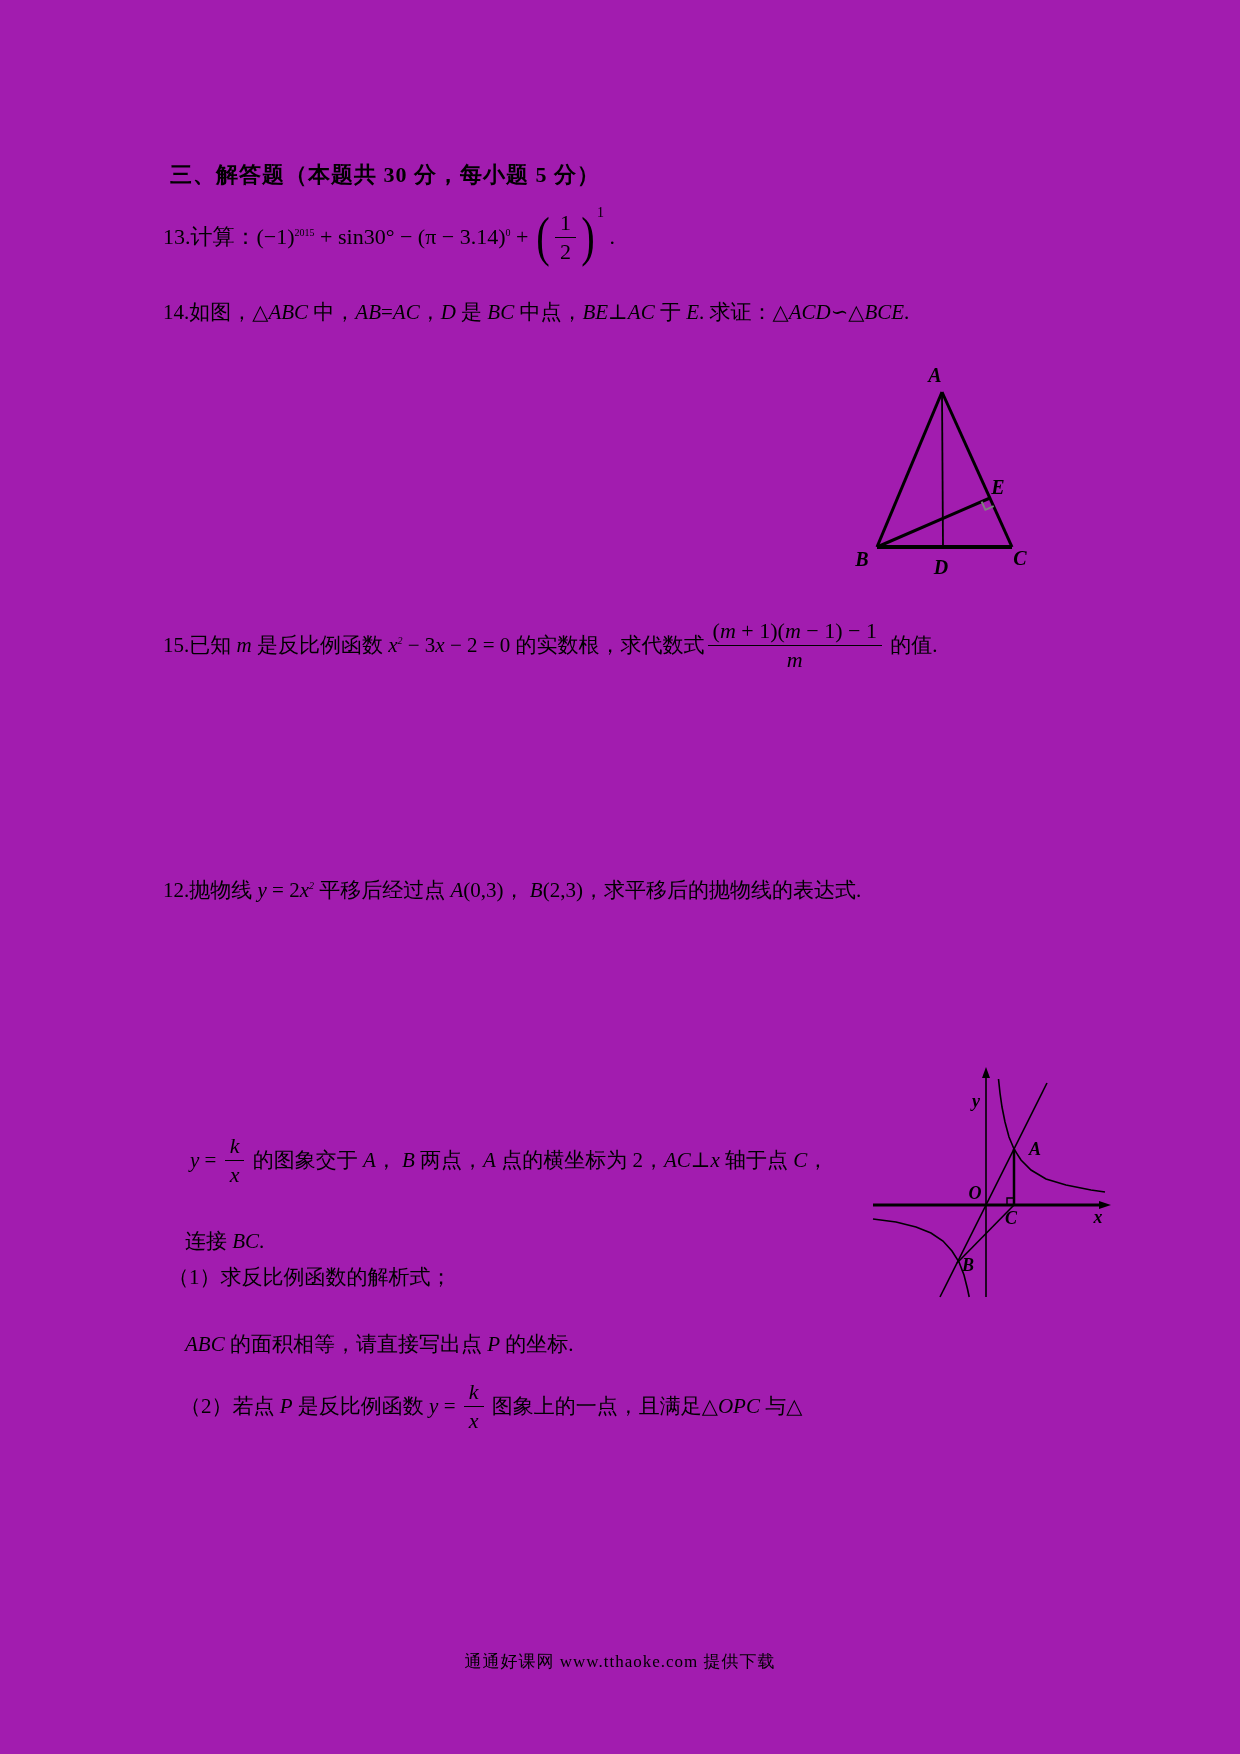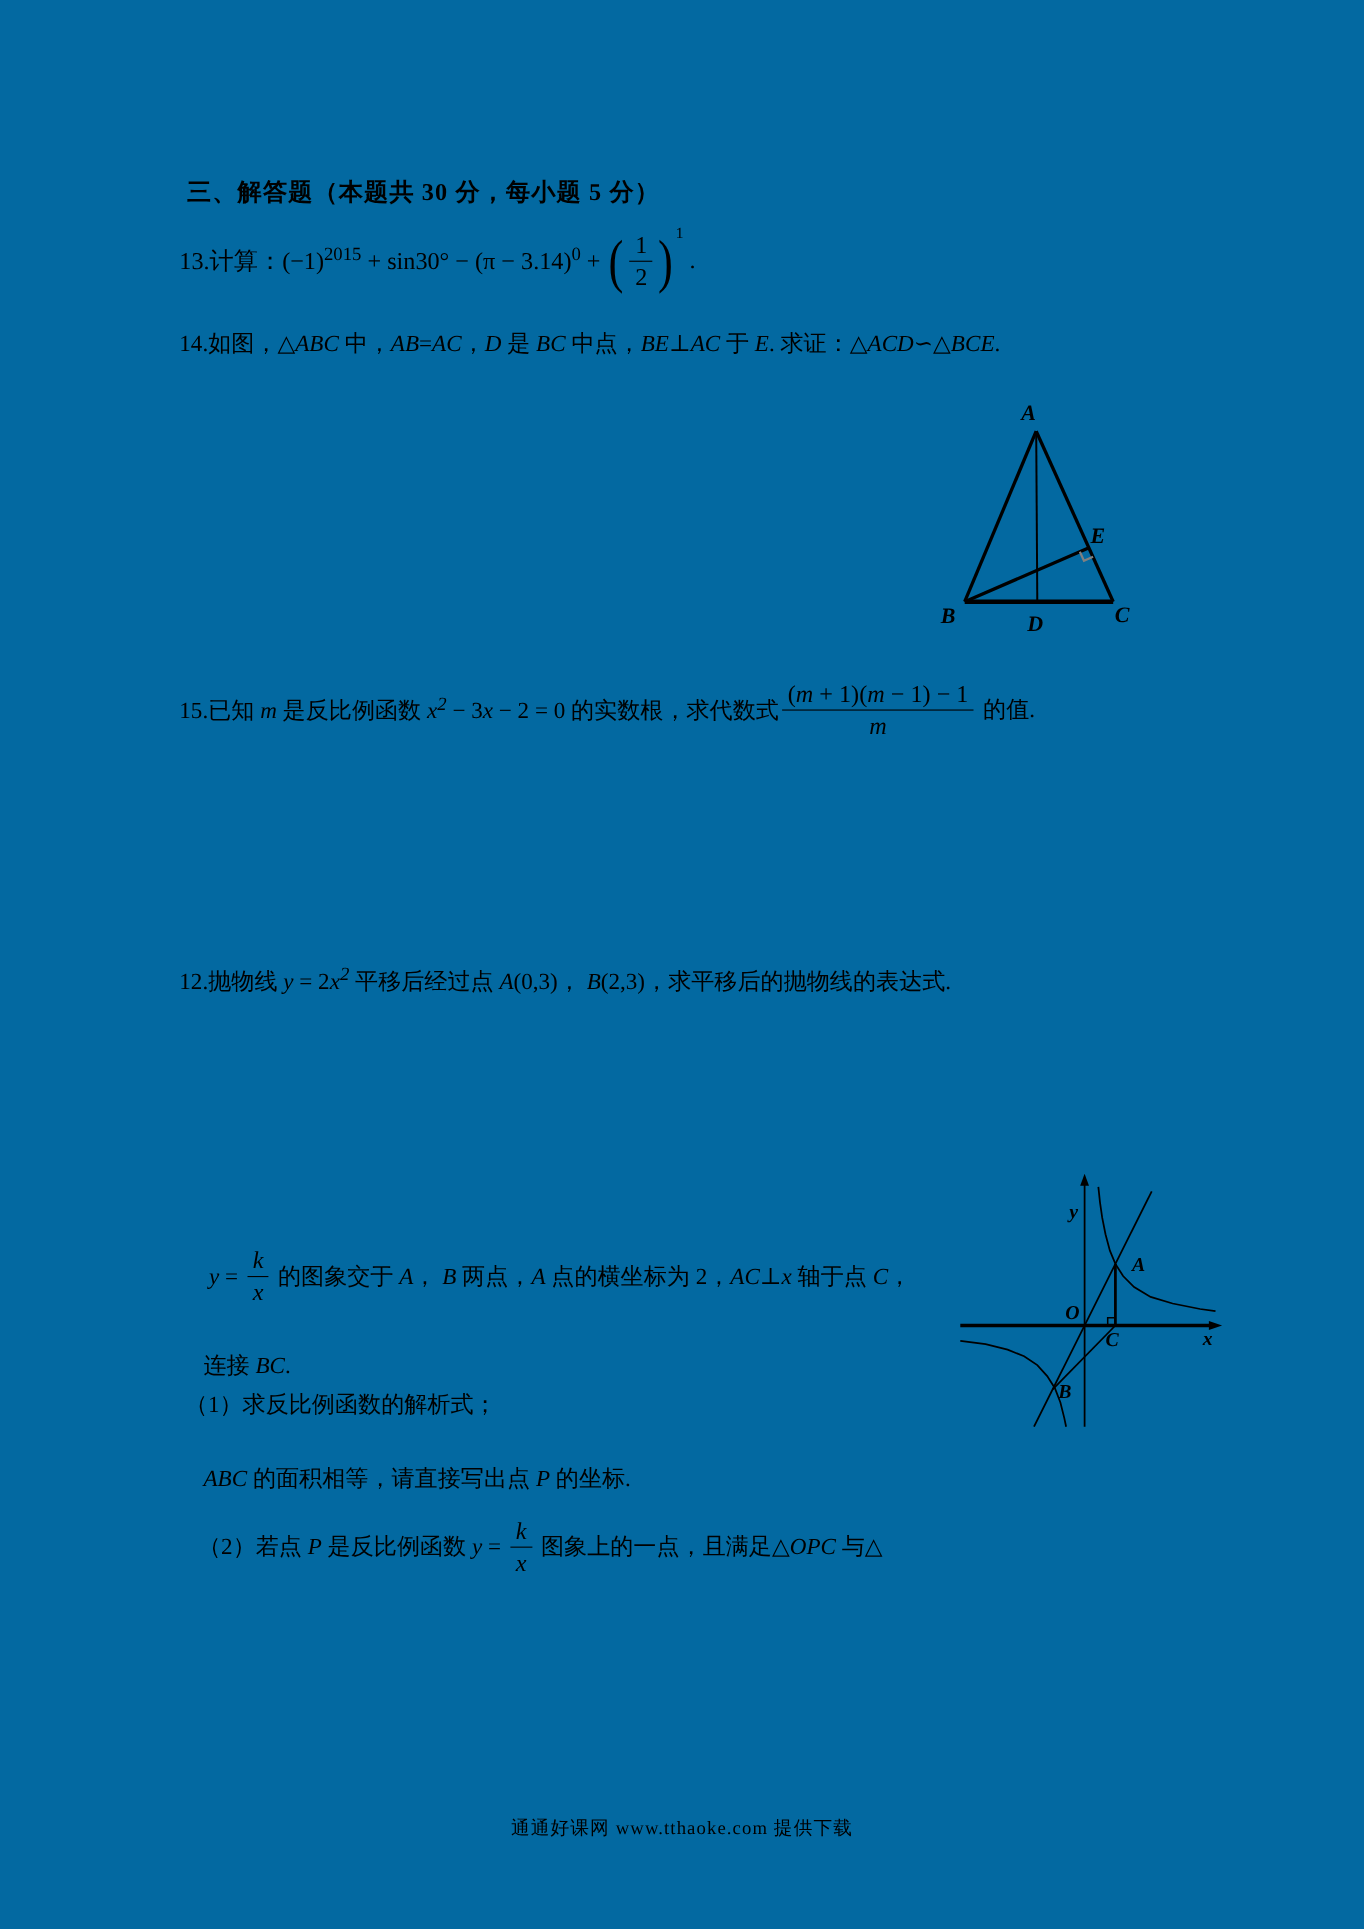--- a/index.html
+++ b/index.html
@@ -1,24 +1,24 @@
 <!DOCTYPE html>
 <html><head>
 <meta charset="utf-8">
 <style>
   html,body{margin:0;padding:0;background:#fff;}
-  .sheet{position:relative;width:1240px;height:1754px;background:#0369a1;
+  .sheet{position:relative;width:1240px;height:1754px;background:#a21caf;
          font-family:"Liberation Serif","DejaVu Serif",serif;color:#000;overflow:hidden;}
   .abs{position:absolute;white-space:pre;}
   .hdr{font-size:22px;font-weight:bold;letter-spacing:1px;}
   .body-line{font-size:21px;}
   .row{position:absolute;display:flex;align-items:center;white-space:pre;font-size:21px;}
   .chunk{display:inline;}
   .it{font-style:italic;}
-  sup{font-size:17px;}
+  sup{font-size:10px;}
   .formula{font-size:22px;}
   .frac{display:inline-flex;flex-direction:column;align-items:center;vertical-align:middle;margin:0 3px;}
   .frac .num{padding:0 5px 1px 5px;border-bottom:1.6px solid #000;text-align:center;line-height:1.15;}
   .frac .den{padding-top:2px;text-align:center;line-height:1.1;}
   .bigp{font-size:54px;font-weight:400;line-height:0;transform:scaleX(.75);display:inline-block;}
   .hisup{font-size:14px;position:relative;top:-24px;}
   .footer{position:absolute;left:0;width:100%;text-align:center;font-size:17px;letter-spacing:1px;}
   svg text{font-family:"Liberation Serif","DejaVu Serif",serif;font-weight:bold;font-style:italic;}
 </style>
 </head>

